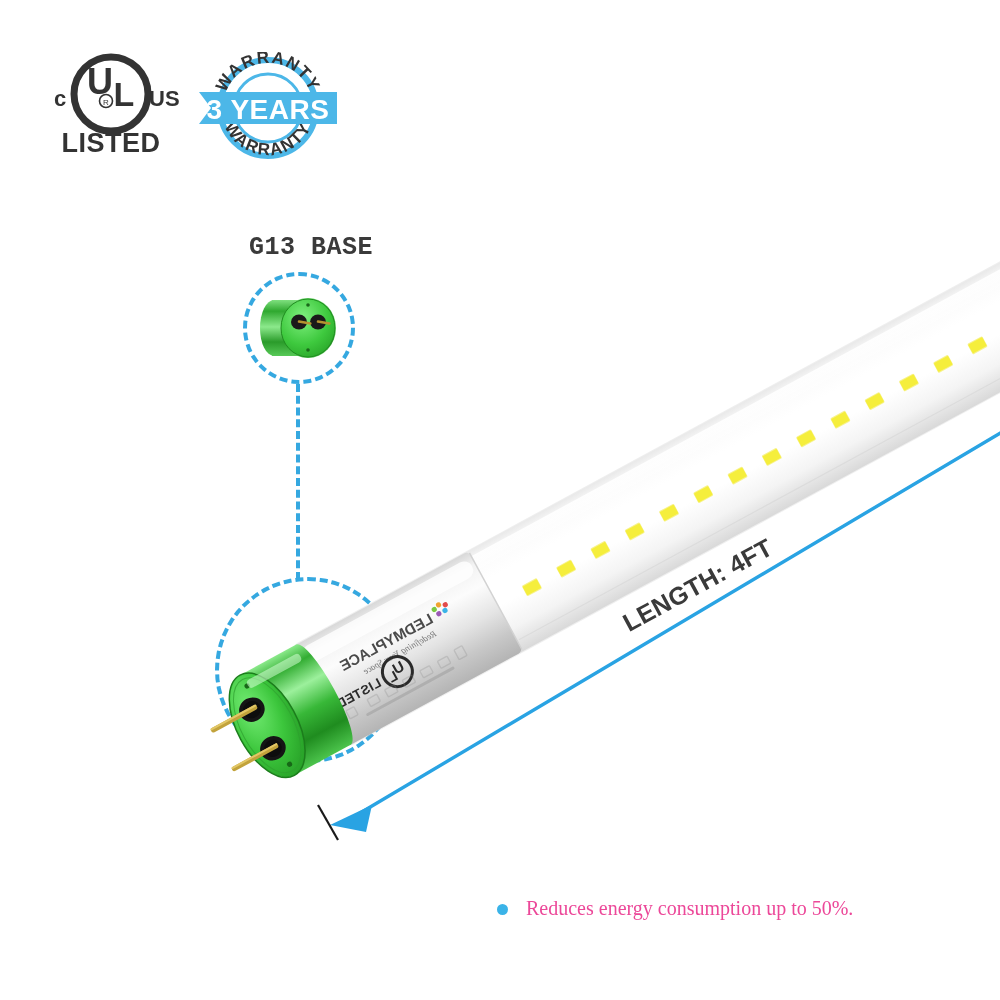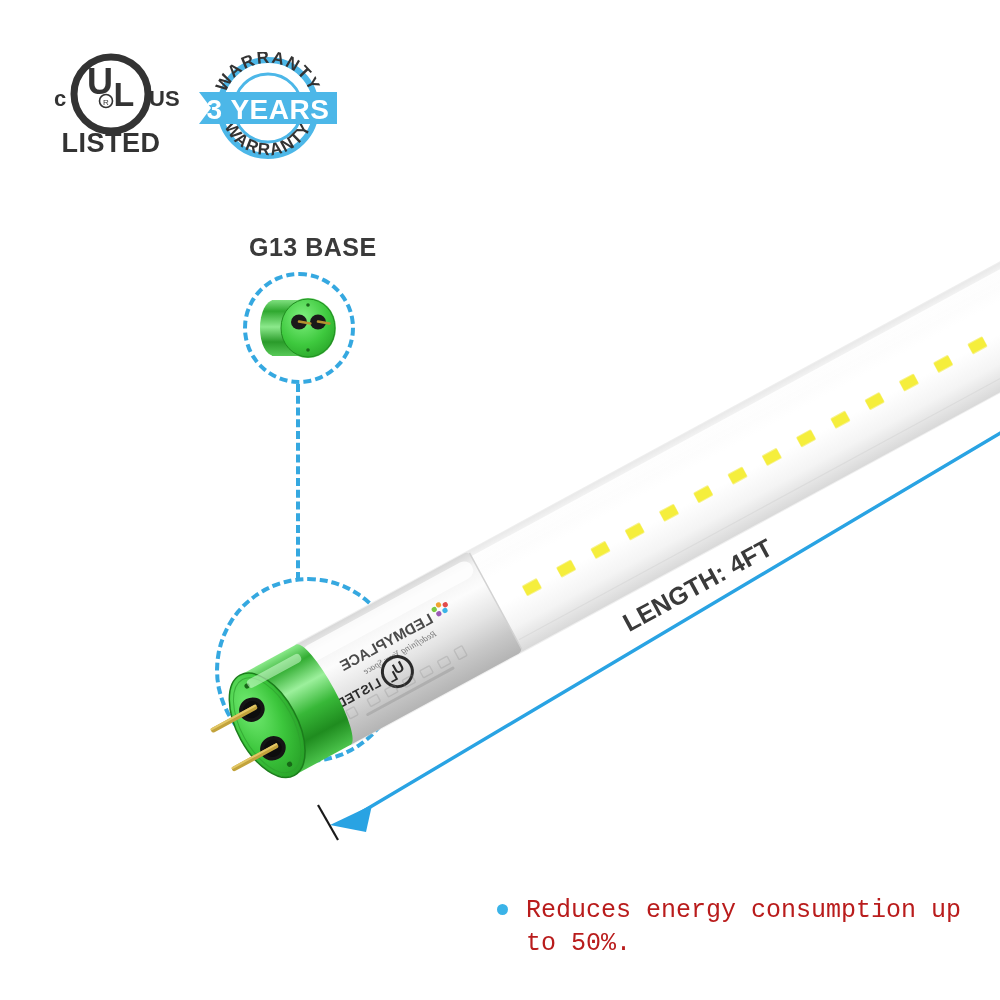--- a/index.html
+++ b/index.html
@@ -18,21 +18,21 @@
 
   
   #warranty-badge{position:absolute;left:193px;top:52px;width:150px;height:108px;}
   #warranty-badge svg{display:block;}
 
   
   #g13-label{
     position:absolute;left:249px;top:233px;
     font-size:25px;font-weight:bold;color:#3a3a3a;
     letter-spacing:0.5px;
-    font-family:Liberation Sans, sans-serif;
+    font-family:Liberation Mono, monospace;
     white-space:nowrap;
   }
 
   
   .dash-circle{
     position:absolute;border-radius:50%;
     border:4px dashed #35a8e0;
     box-sizing:border-box;
   }
   #g13-circle{left:243px;top:272px;width:112px;height:112px;}
@@ -58,22 +58,22 @@
   }
 
   
   #features{position:absolute;left:497px;top:895px;width:470px;}
   .feature-row{display:flex;align-items:flex-start;margin-bottom:22px;}
   .feature-dot{
     width:11px;height:11px;border-radius:50%;
     background:#3ab3e8;flex:0 0 auto;margin-top:9px;margin-right:18px;
   }
   .feature-text{
-    font-size:25px;color:#b91c1c;line-height:1.3;
-    font-family:Liberation Mono, monospace;
+    font-size:20px;color:#ec4899;line-height:1.3;
+    font-family:Liberation Serif, serif;
   }
 </style>
 </head>
 <body>
 
 <div class="stage">
 
   <div id="ul-badge">
     <svg width="150" height="110" viewBox="0 0 150 110" xmlns="http://www.w3.org/2000/svg">
       <g>

